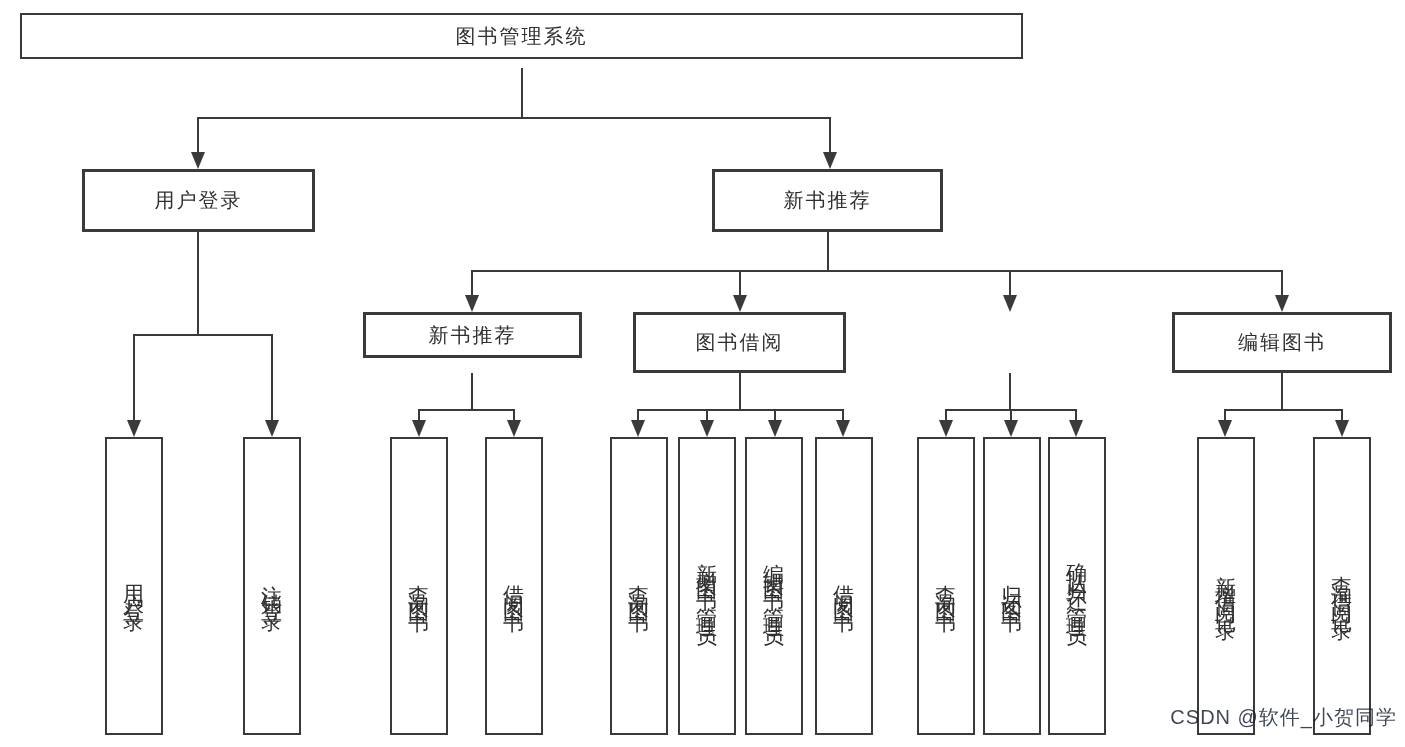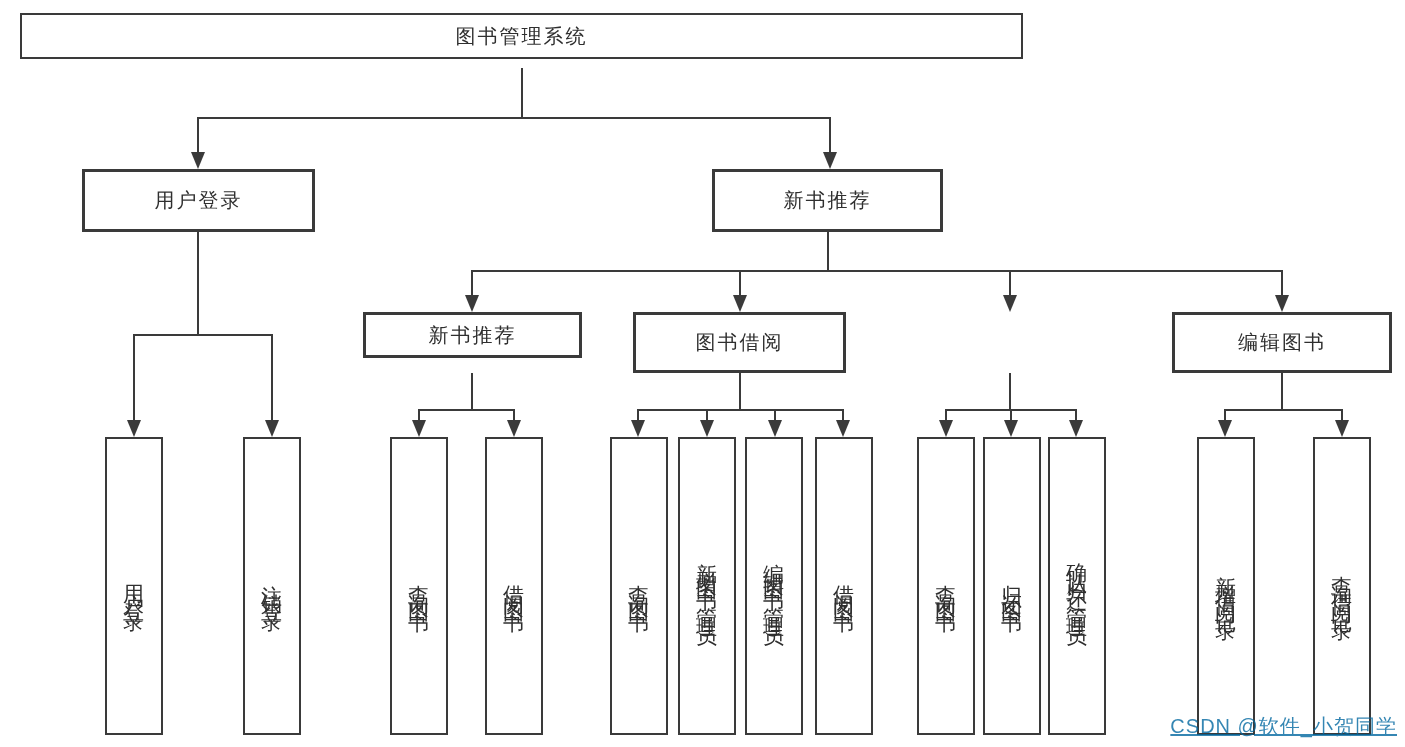--- a/index.html
+++ b/index.html
@@ -39,27 +39,26 @@
   .arrow {
     position: absolute;
     width: 0; height: 0;
     border-left: 7px solid transparent;
     border-right: 7px solid transparent;
     border-top: 17px solid #3a3a3a;
   }
   .watermark {
     position: absolute;
     right: 8px;
-    bottom: 7px;
+    bottom: 16px;
     font-size: 20px;
-    color: #0369a1;
+    color: #0f172a;
     opacity: 0.8;
     letter-spacing: 1px;
     z-index: 10;
-    text-decoration: underline;
   }
 </style>
 </head>
 <body>
 
 <div id="canvas">
 
   <div class="node root" style="left:20px; top:13px; width:1003px; height:46px;">图书管理系统</div>
 
   <div class="vline" style="left:521px; top:68px; height:50px;"></div>

